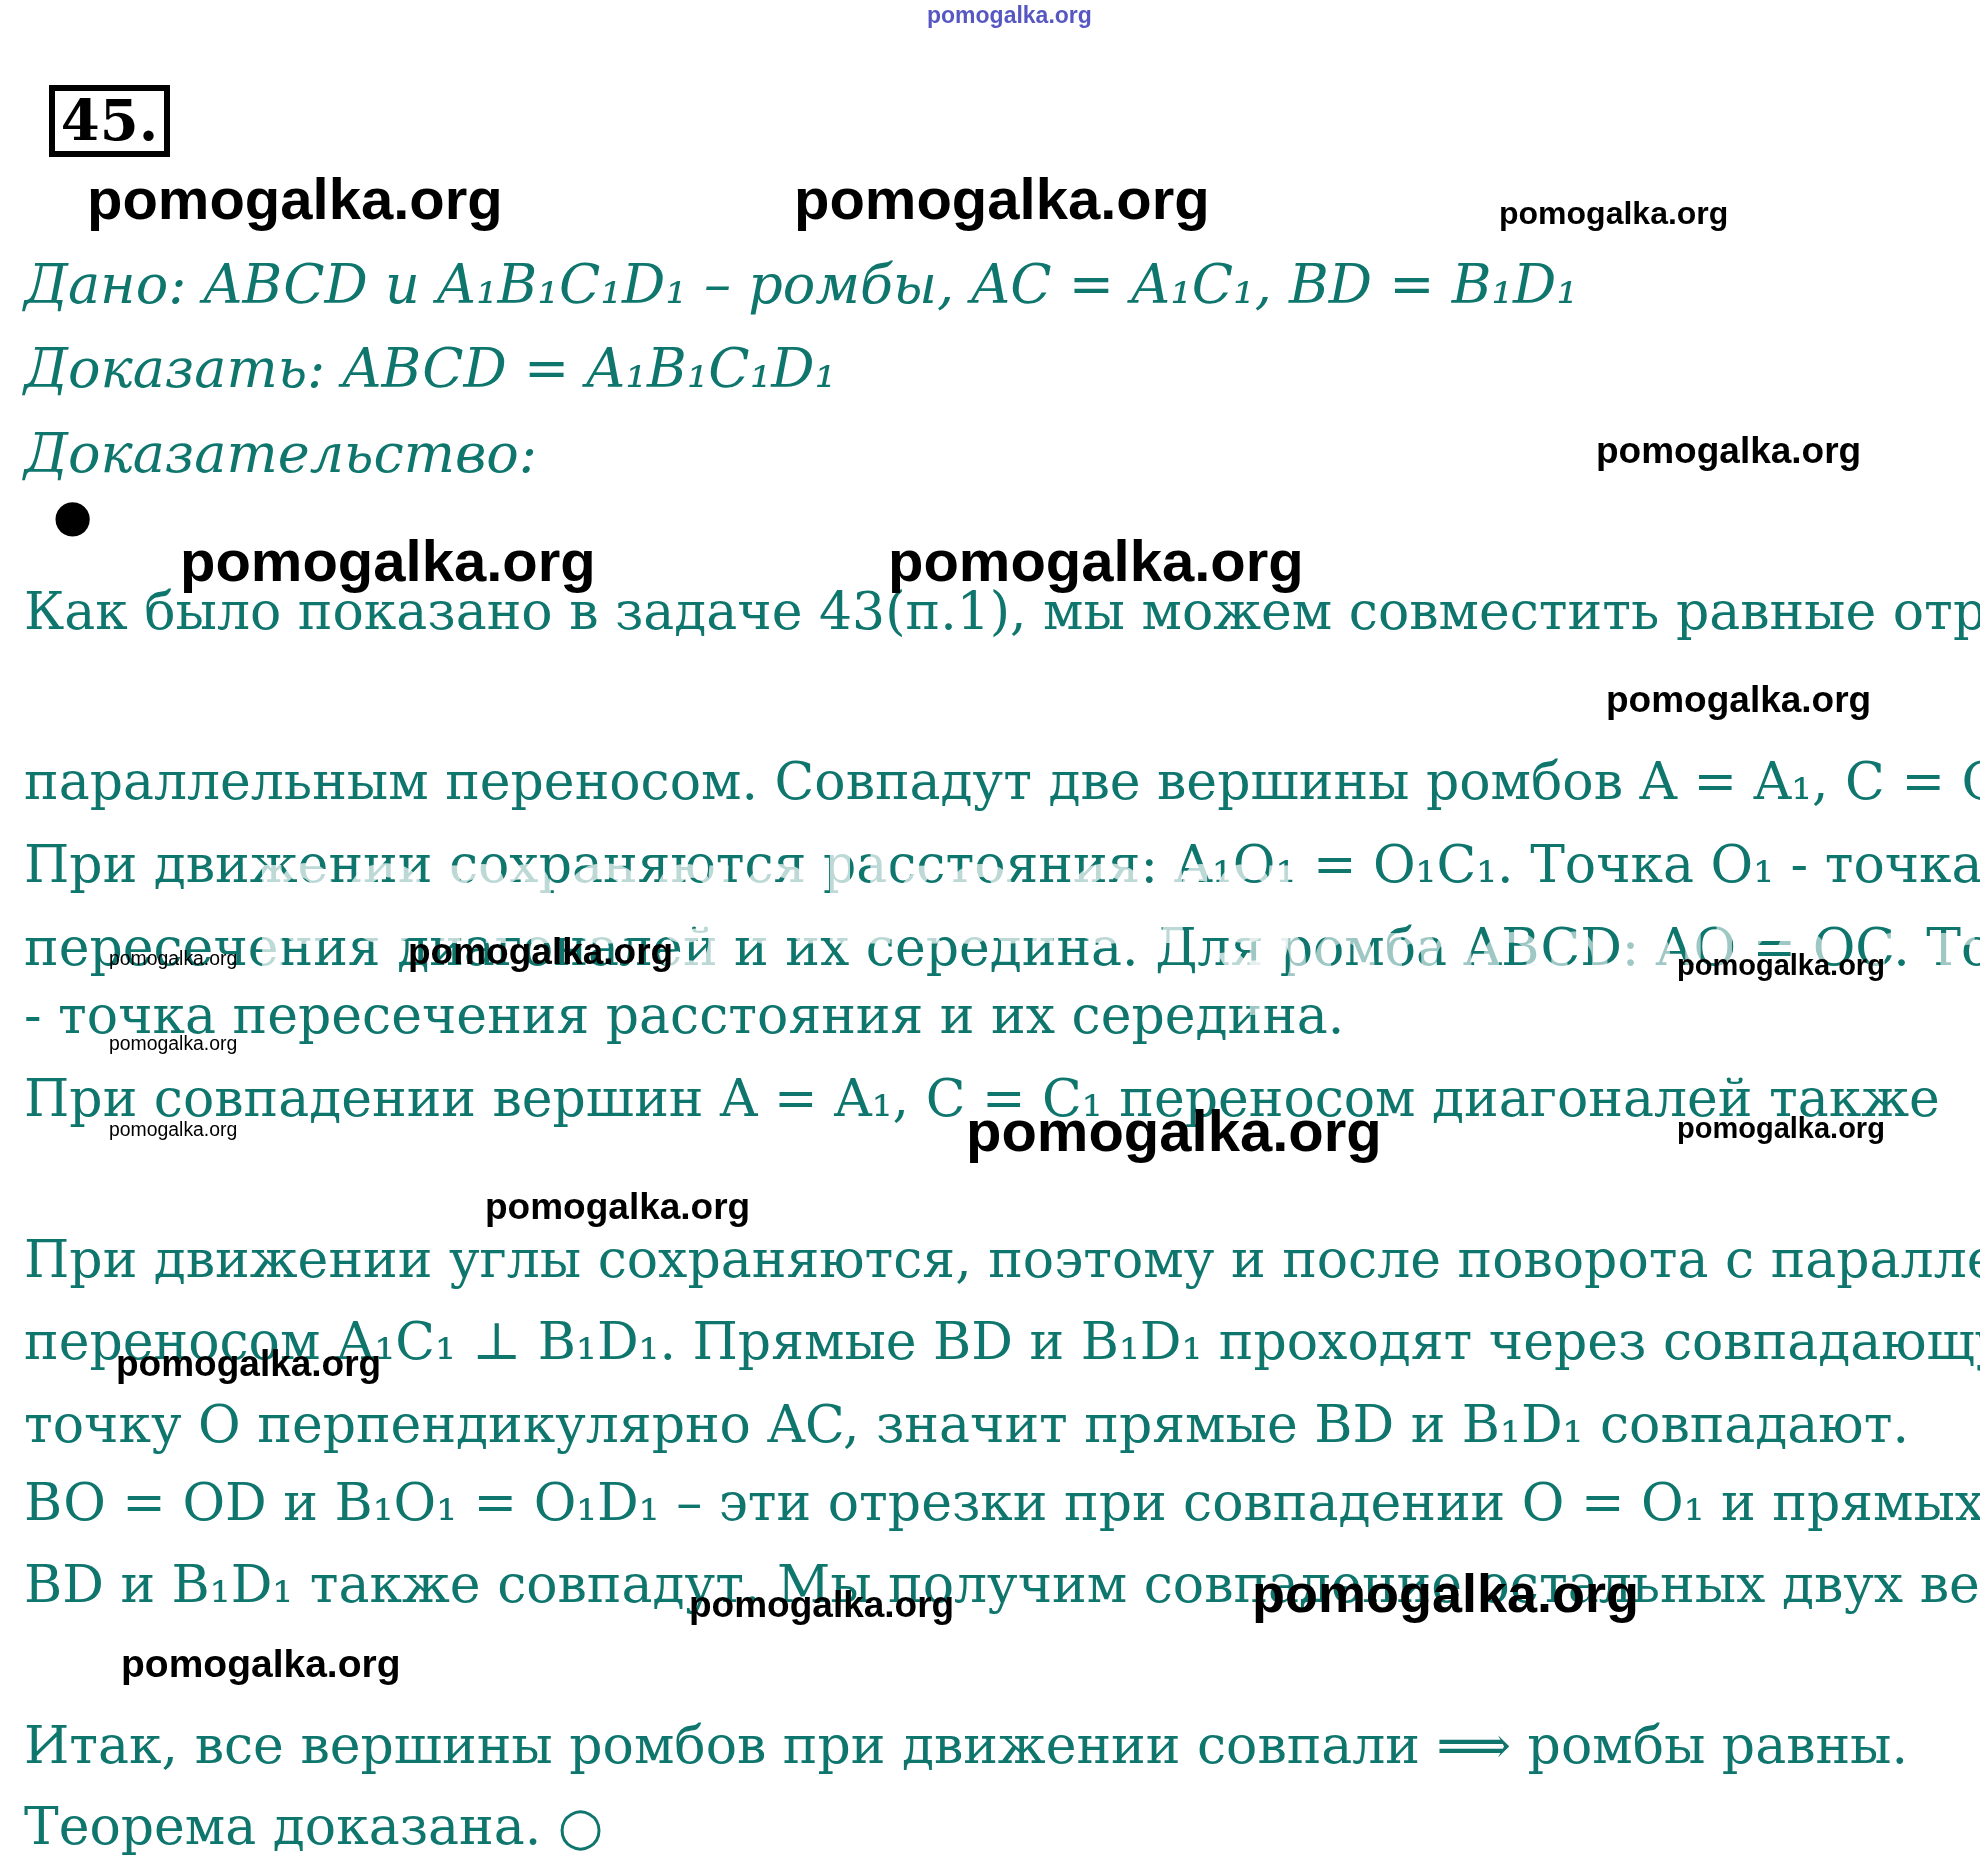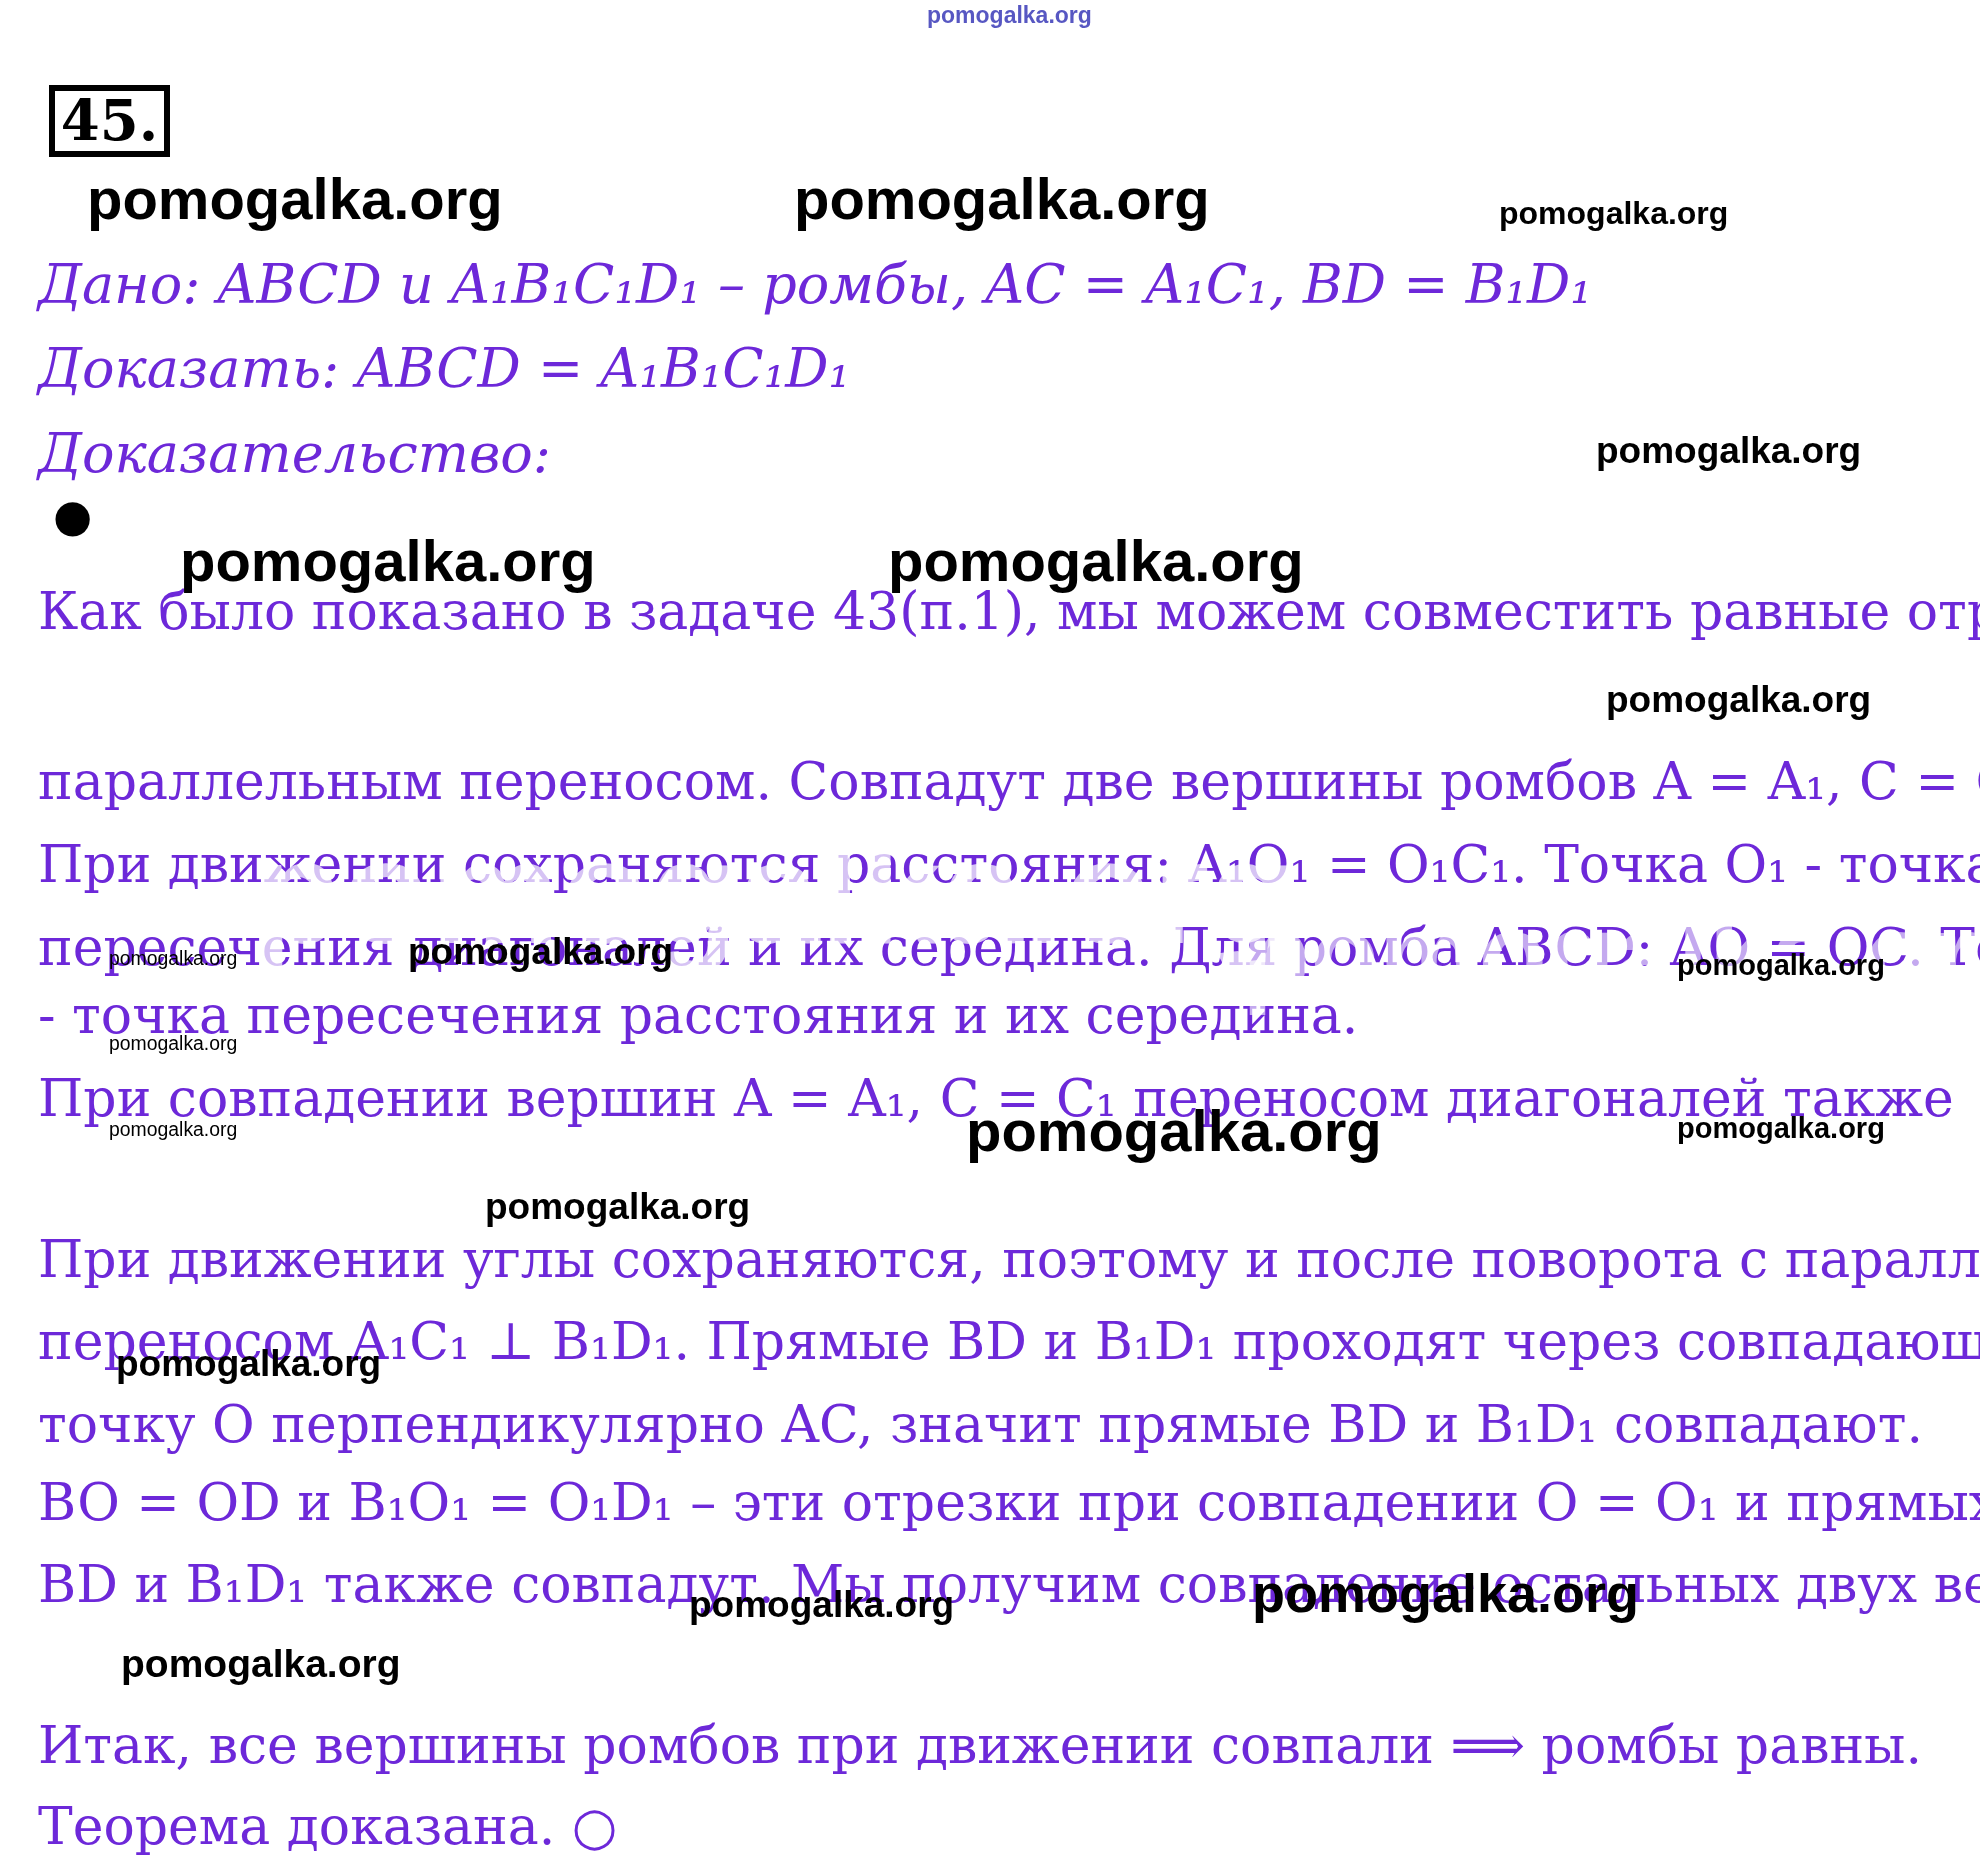--- a/index.html
+++ b/index.html
@@ -16,24 +16,24 @@
     position:absolute;left:49px;top:85px;
     min-width:89px;height:60px;
     border:6.8px solid #000;
     padding:0 5.8px;
     font-family:"DejaVu Serif","Liberation Serif",serif;
     font-weight:bold;font-size:56px;line-height:58px;
     text-align:right;
   }
   
   .tline{
-    position:absolute;left:38px;
+    position:absolute;left:24px;
     white-space:nowrap;
     font-size:52px;line-height:1.15;
-    color:#6d28d9;
+    color:#0f766e;
   }
   .hline{font-style:italic;font-size:54px;}
   .bullet{
     position:absolute;left:53px;top:493px;
     font-size:45px;line-height:45px;
   }
   
   .wm{
     position:absolute;
     font-family:"Liberation Sans","DejaVu Sans",sans-serif;

